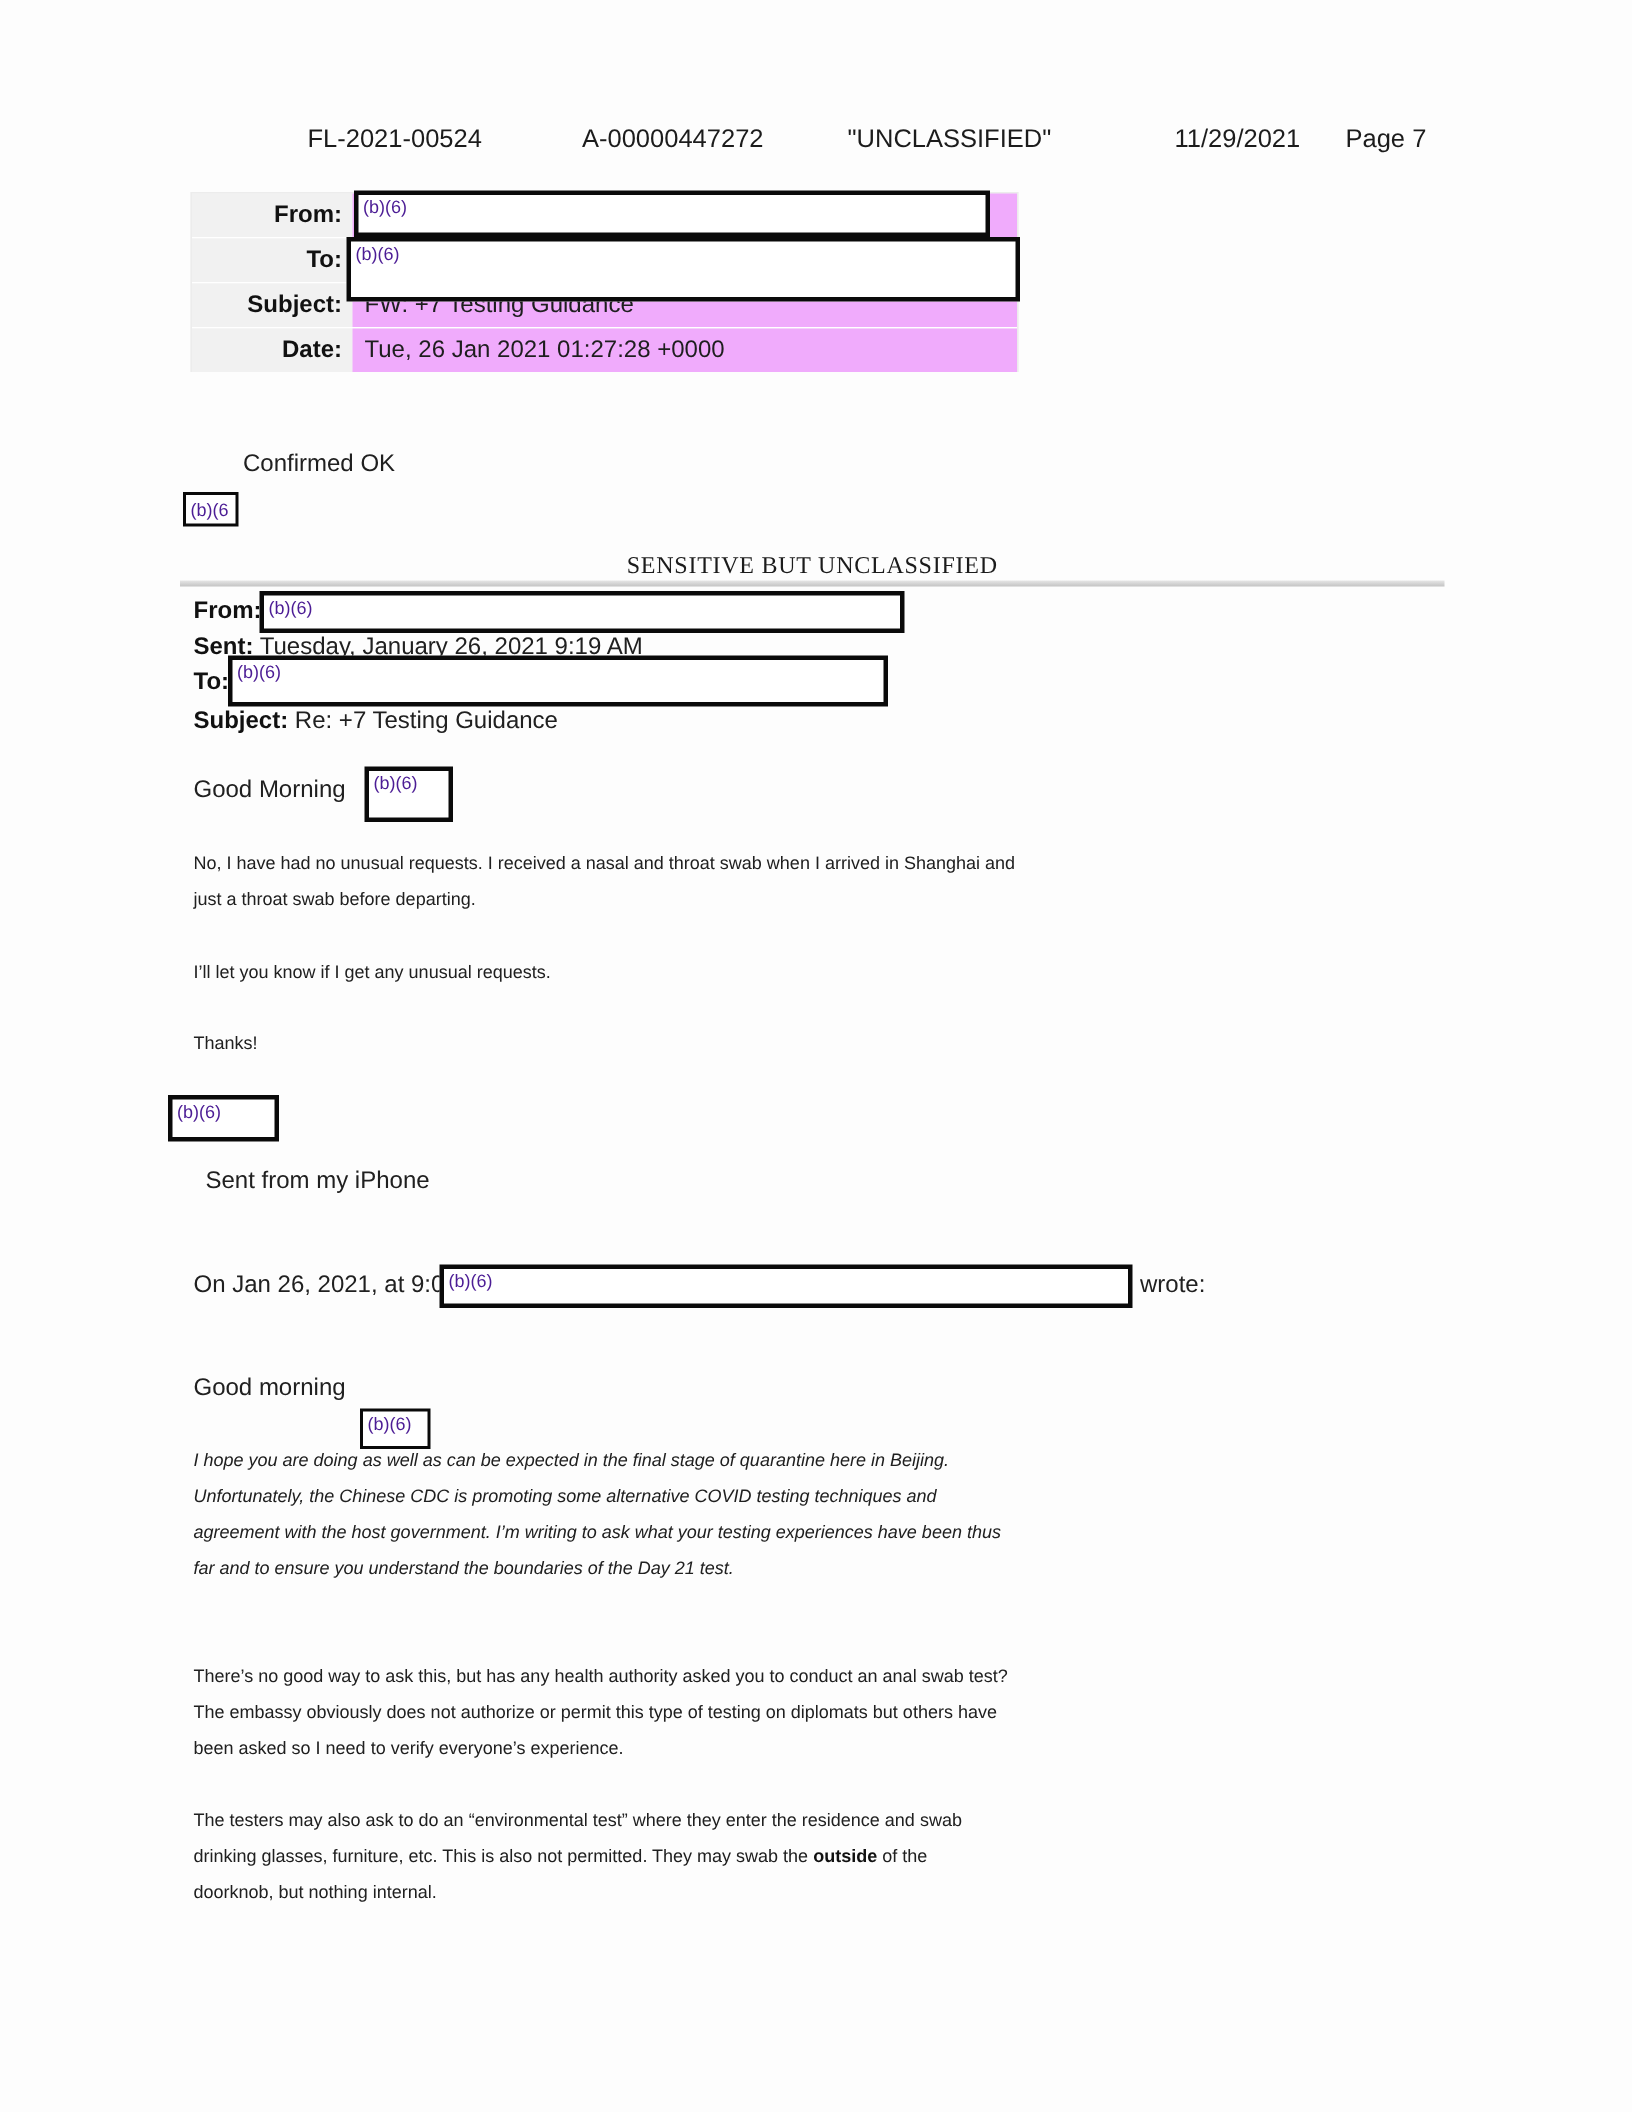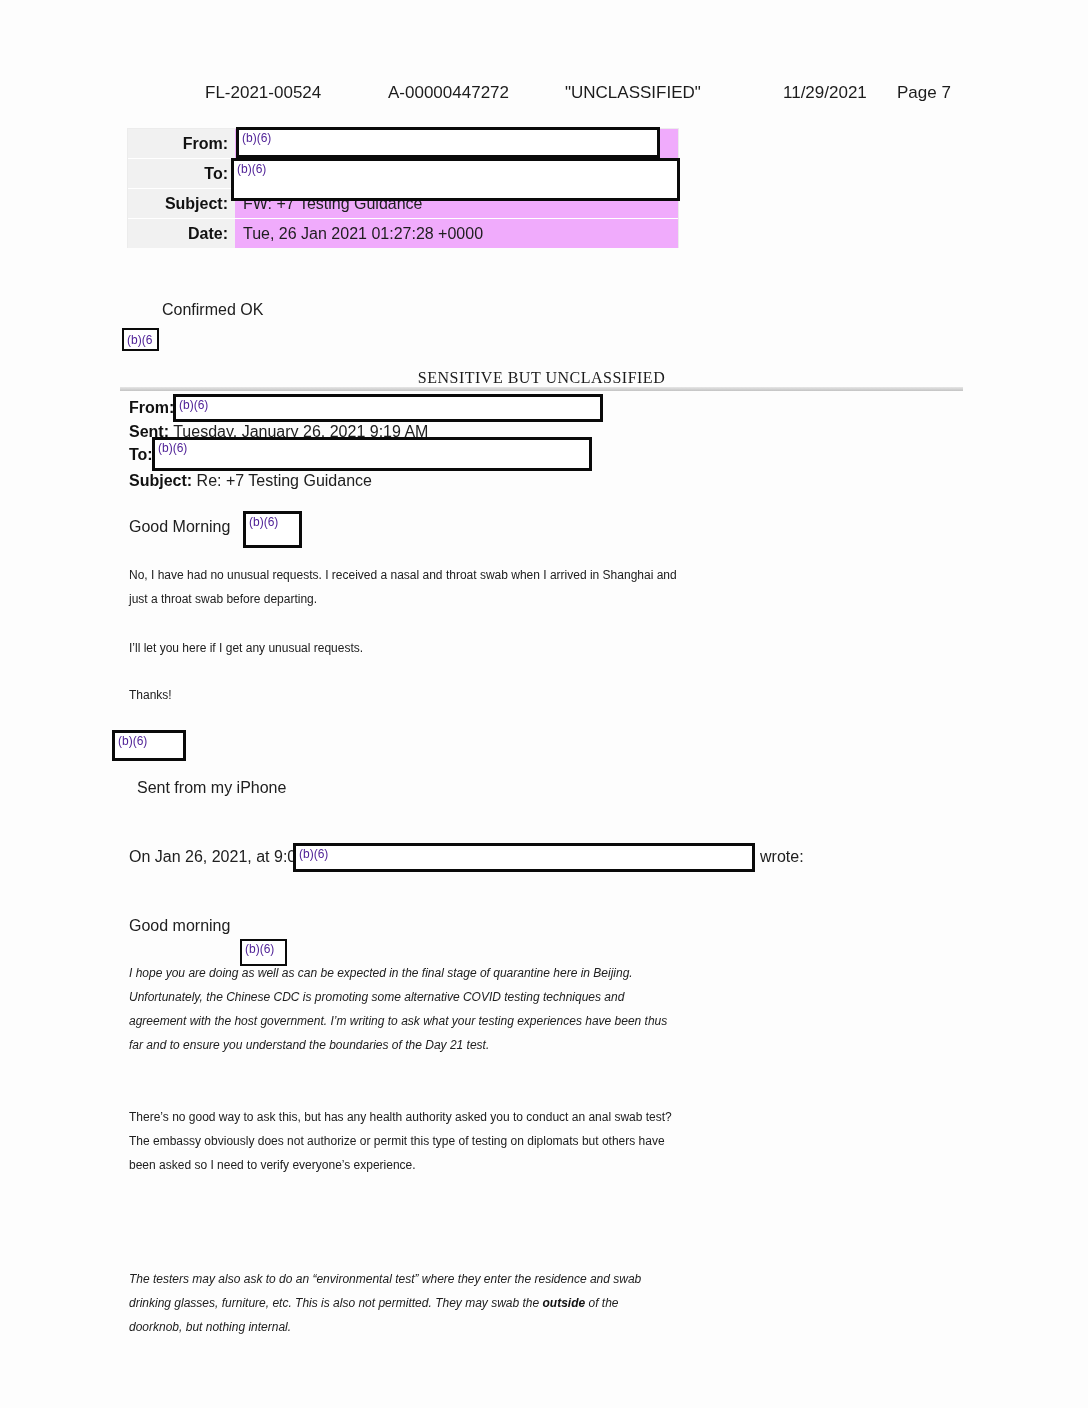--- a/index.html
+++ b/index.html
@@ -113,21 +113,21 @@
   <div class="abs body-line" style="left:129px;top:518px;">Good Morning</div>
   <div class="redact" style="left:243px;top:511px;width:59px;height:37px;">
     <span class="code">(b)(6)</span>
   </div>
 
   <div class="abs para" style="left:129px;top:563px;">
       <div class="tline">No, I have had no unusual requests. I received a nasal and throat swab when I arrived in Shanghai and</div>
       <div class="tline">just a throat swab before departing.</div>
     </div>
   <div class="abs para" style="left:129px;top:636px;">
-      <div class="tline">I’ll let you here if I get any unusual requests.</div>
+      <div class="tline">I’ll let you know if I get any unusual requests.</div>
     </div>
   <div class="abs para" style="left:129px;top:683px;">
       <div class="tline">Thanks!</div>
     </div>
 
   <div class="redact" style="left:112px;top:730px;width:74px;height:31px;">
     <span class="code">(b)(6)</span>
   </div>
   <div class="abs body-line" style="left:137px;top:779px;">Sent from my iPhone</div>
 
@@ -146,19 +146,19 @@
       <div class="tline">I hope you are doing as well as can be expected in the final stage of quarantine here in Beijing.</div>
       <div class="tline">Unfortunately, the Chinese CDC is promoting some alternative COVID testing techniques and</div>
       <div class="tline">agreement with the host government.  I’m writing to ask what your testing experiences have been thus</div>
       <div class="tline">far and to ensure you understand the boundaries of the Day 21 test.</div>
     </div>
   <div class="abs para" style="left:129px;top:1105px;">
       <div class="tline">There’s no good way to ask this, but has any health authority asked you to conduct an anal swab test?</div>
       <div class="tline">The embassy obviously does not authorize or permit this type of testing on diplomats but others have</div>
       <div class="tline">been asked so I need to verify everyone’s experience.</div>
     </div>
-  <div class="abs para" style="left:129px;top:1267px;font-style:italic;">
+  <div class="abs para" style="left:129px;top:1201px;">
       <div class="tline">The testers may also ask to do an “environmental test” where they enter the residence and swab</div>
       <div class="tline"><span>drinking glasses,  furniture,  etc.  This is also not permitted.   They may swab the </span><span class="bold">outside</span><span> of the</span></div>
       <div class="tline">doorknob, but nothing internal.</div>
     </div>
 
 </div>
 
 </body></html>

